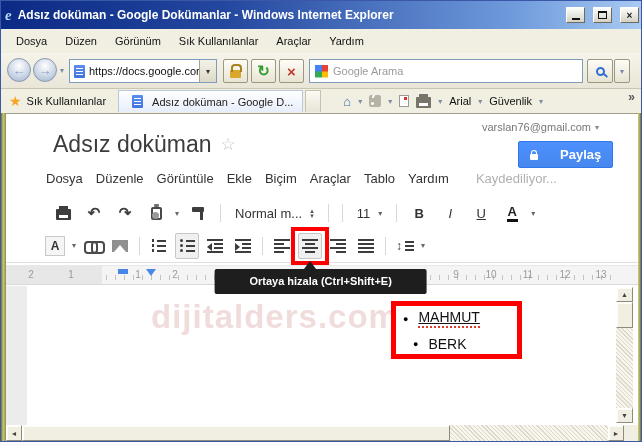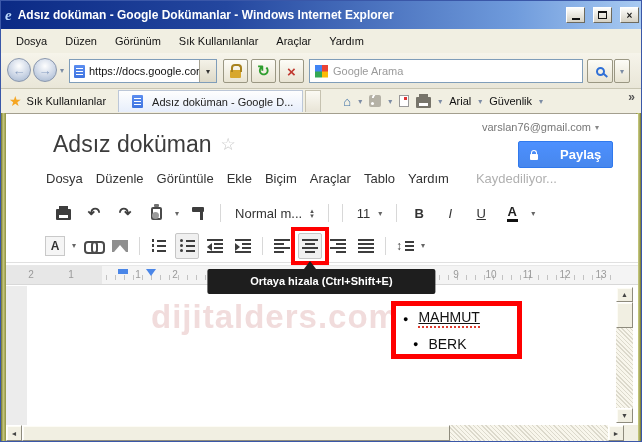--- a/index.html
+++ b/index.html
@@ -176,21 +176,21 @@
   .i-spc { display:flex; align-items:center; gap:3px; }
   .i-spc .arrows { font-size:12px; font-weight:bold; color:#3d3d3d; }
 
   
   .btn-align-center { position:relative; background:#f0f0f0; border-color:#c6c6c6; }
   .anno-toolbar { position:absolute; inset:-7px -8px; border:4px solid #f00; z-index:30; }
   .tip-arrow { position:absolute; top:27px; left:50%; margin-left:-6px; width:0; height:0;
     border-left:6px solid transparent; border-right:6px solid transparent;
     border-bottom:8px solid #1e1e1e; z-index:41; }
   .tooltip { position:absolute; top:35px; left:50%; transform:translateX(-45%);
-    width:228px; height:25px; line-height:25px; text-align:center; background:#1e1e1e;
+    width:212px; height:25px; line-height:25px; text-align:center; background:#1e1e1e;
     color:#fff; font-size:11px; font-weight:bold; border-radius:2px; z-index:40; white-space:nowrap; }
 
   
   .ruler { position:absolute; left:5px; top:264px; width:632px; height:20px;
     background:#f4f4f4; border-top:1px solid #e8e8e8; border-bottom:1px solid #d8d8d8; }
   .ruler .darkzone { position:absolute; left:0; top:0; width:96px; height:100%; background:#e7e7e7; }
   .ruler .ticks { position:absolute; left:100px; right:20px; bottom:4px; height:5px;
     background:repeating-linear-gradient(90deg,#c2c2c2 0 1px,transparent 1px 9px); }
   .ruler .num { position:absolute; top:3px; transform:translateX(-50%);
     font-size:10px; color:#9a9a9a; }

